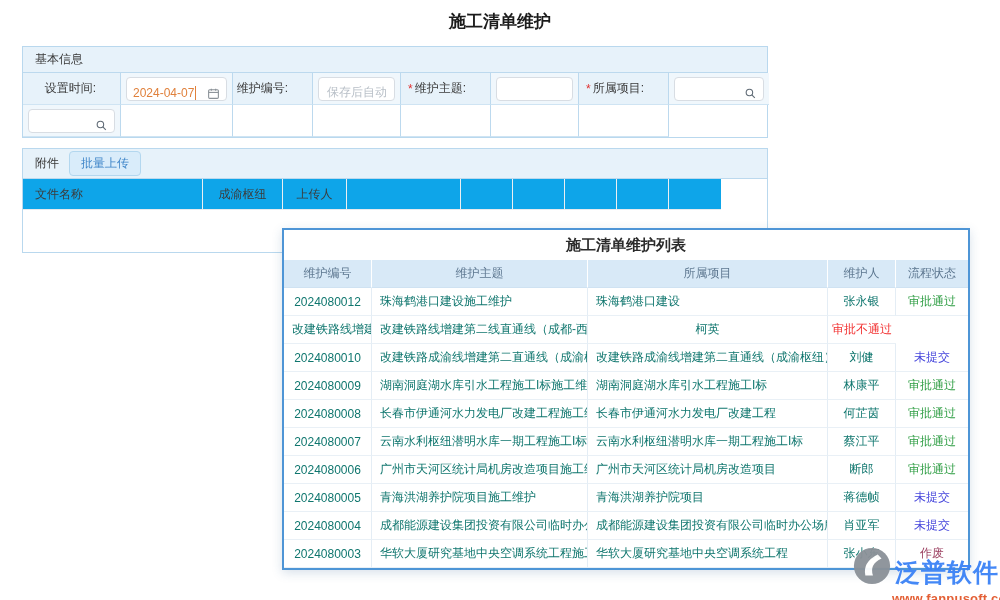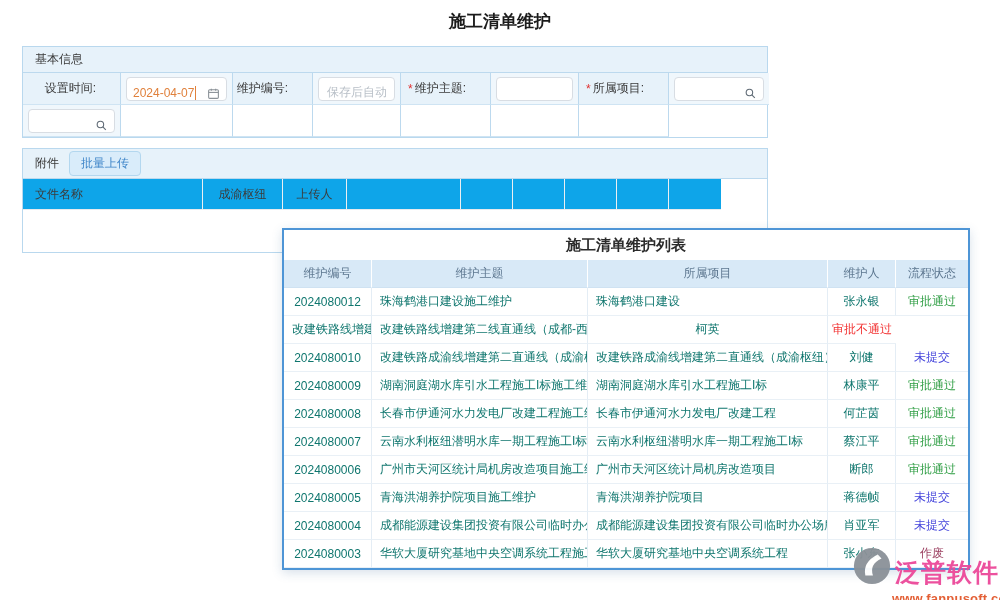--- a/index.html
+++ b/index.html
@@ -51,21 +51,21 @@
     border-right:1px solid #e4edf5;border-bottom:1px solid #e9f0f6;overflow:hidden;white-space:nowrap;}
   .lrow>div:last-child{border-right:none;}
   .lhead>div{background:#d8e9f7;color:#5d7790;justify-content:center;border-right:1px solid #fff;
     border-bottom:1px solid #cfe2f2;}
   .c-no,.c-person,.c-status{justify-content:center;}
   .c-topic,.c-proj{justify-content:flex-start;padding:12px 8px;}
   .blue{color:#0f766e;}
   
   #watermark{top:546px;left:852px;width:148px;opacity:.95;z-index:50;}
   .wm-row{display:flex;align-items:center;}
-  .wm-brand{font-size:25px;color:#ec4899;letter-spacing:1px;font-weight:bold;line-height:1;margin-top:8px;}
+  .wm-brand{font-size:25px;color:#3b82f6;letter-spacing:1px;font-weight:bold;line-height:1;margin-top:8px;}
   .wm-url{font-size:13px;font-weight:bold;color:#e2572b;margin-top:1px;margin-left:40px;letter-spacing:.2px;}
 </style>
 </head>
 <body>
 
 <div class="abs page-title">施工清单维护</div>
 
 <div class="abs panel" id="basicInfo">
   <div class="sec-head">
     <span>基本信息</span>

